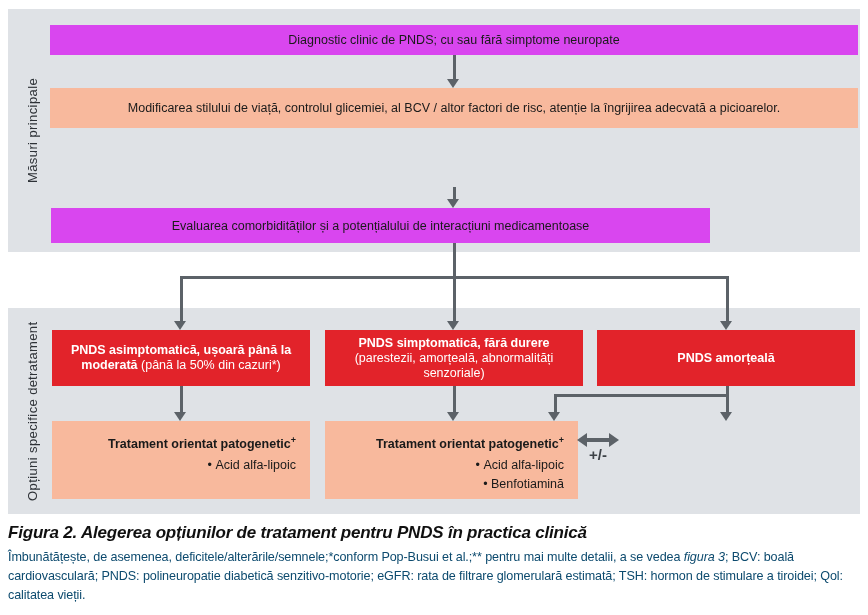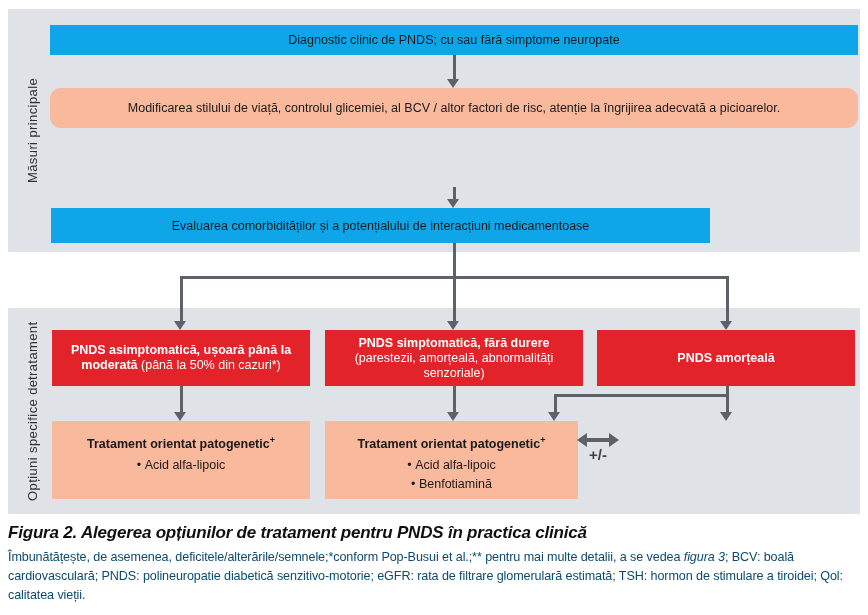--- a/index.html
+++ b/index.html
@@ -14,37 +14,37 @@
   
   .vlabel{position:absolute;left:4px;top:0;bottom:0;width:42px;
     display:flex;align-items:center;justify-content:center;
     writing-mode:vertical-rl;transform:rotate(180deg);
     font-size:13px;color:#2e3237;letter-spacing:.4px;text-align:center;line-height:1.25;}
   .vlabel span{display:block;}
 
   
   .bx{position:absolute;box-sizing:border-box;display:flex;flex-direction:column;
     align-items:center;justify-content:center;text-align:center;}
-  .gray{background:#0ea5e9;color:#1a1a1a;}
-  .salmon{background:#f8b99d;color:#1a1a1a;border-radius:11px;}
+  .gray{background:#d946ef;color:#1a1a1a;}
+  .salmon{background:#f8b99d;color:#1a1a1a;}
   .red{background:#e2232a;color:#ffffff;}
 
   .box-diagnostic{left:50px;top:25px;width:808px;height:30px;font-size:12.5px;}
   .box-lifestyle{left:50px;top:88px;width:808px;height:40px;font-size:12.5px;}
   .box-lab{left:50px;top:131px;width:808px;height:56px;font-size:12.5px;line-height:22px;}
   .box-comorbidity{left:51px;top:208px;width:659px;height:35px;font-size:12.5px;}
 
   .rbox{height:56px;font-size:12.5px;line-height:15px;padding:4px 10px;}
   .rbox .b{font-weight:bold;}
   .rb1{left:52px;top:330px;width:258px;}
   .rb2{left:325px;top:330px;width:258px;}
   .rb3{left:597px;top:330px;width:258px;}
 
   .tbox{position:absolute;top:421px;height:78px;box-sizing:border-box;background:#f8b99d;
-    color:#1a1a1a;padding:11px 14px;font-size:12.5px;text-align:center;}
+    color:#1a1a1a;padding:11px 14px;font-size:12.5px;text-align:right;}
   .tb1{left:52px;width:258px;}
   .tb2{left:325px;width:253px;}
   .tb3{left:618px;width:237px;}
   .tb-title{font-weight:bold;line-height:16px;margin-bottom:4px;}
   .tb-title sup{font-size:9px;}
   .tb-title.narrow{max-width:172px;}
   .tb-list{list-style:none;margin:0;padding:0;}
   .tb-list li{line-height:19px;}
   .tb-list li::before{content:"\2022\00a0";}
 

